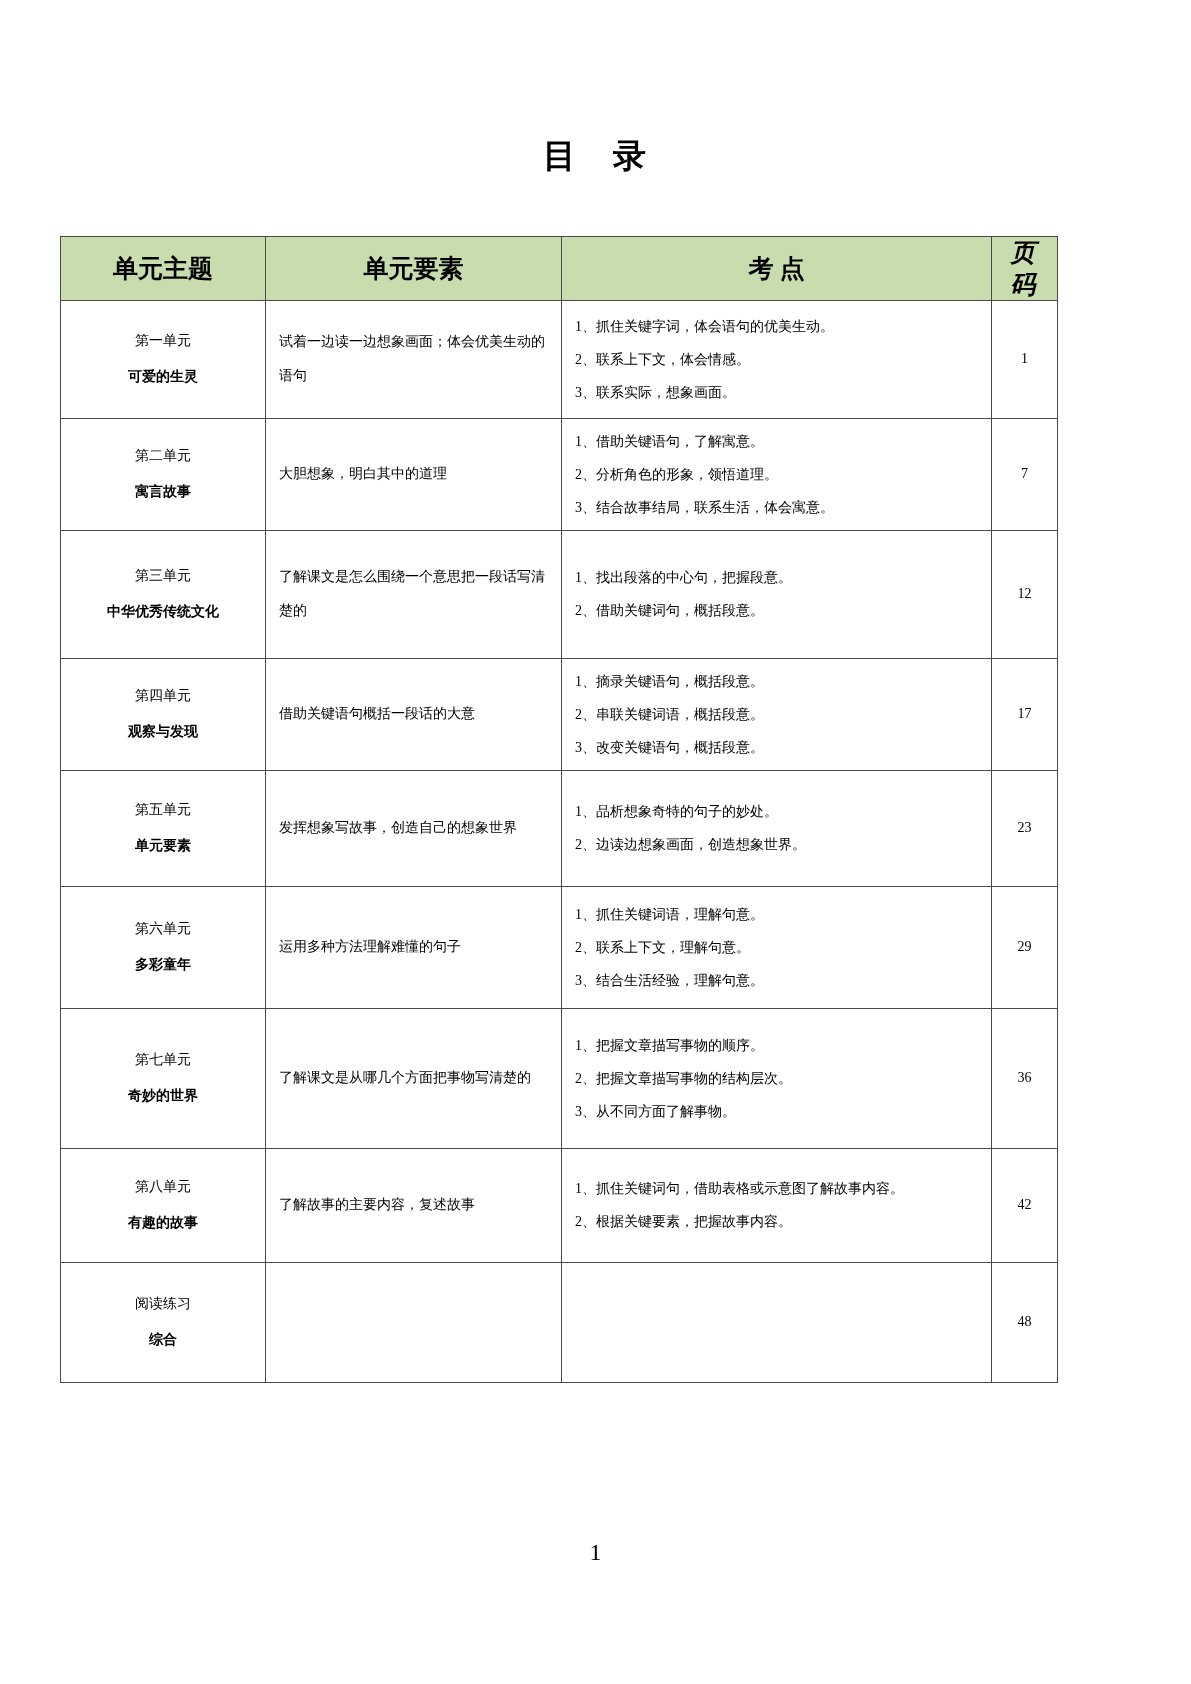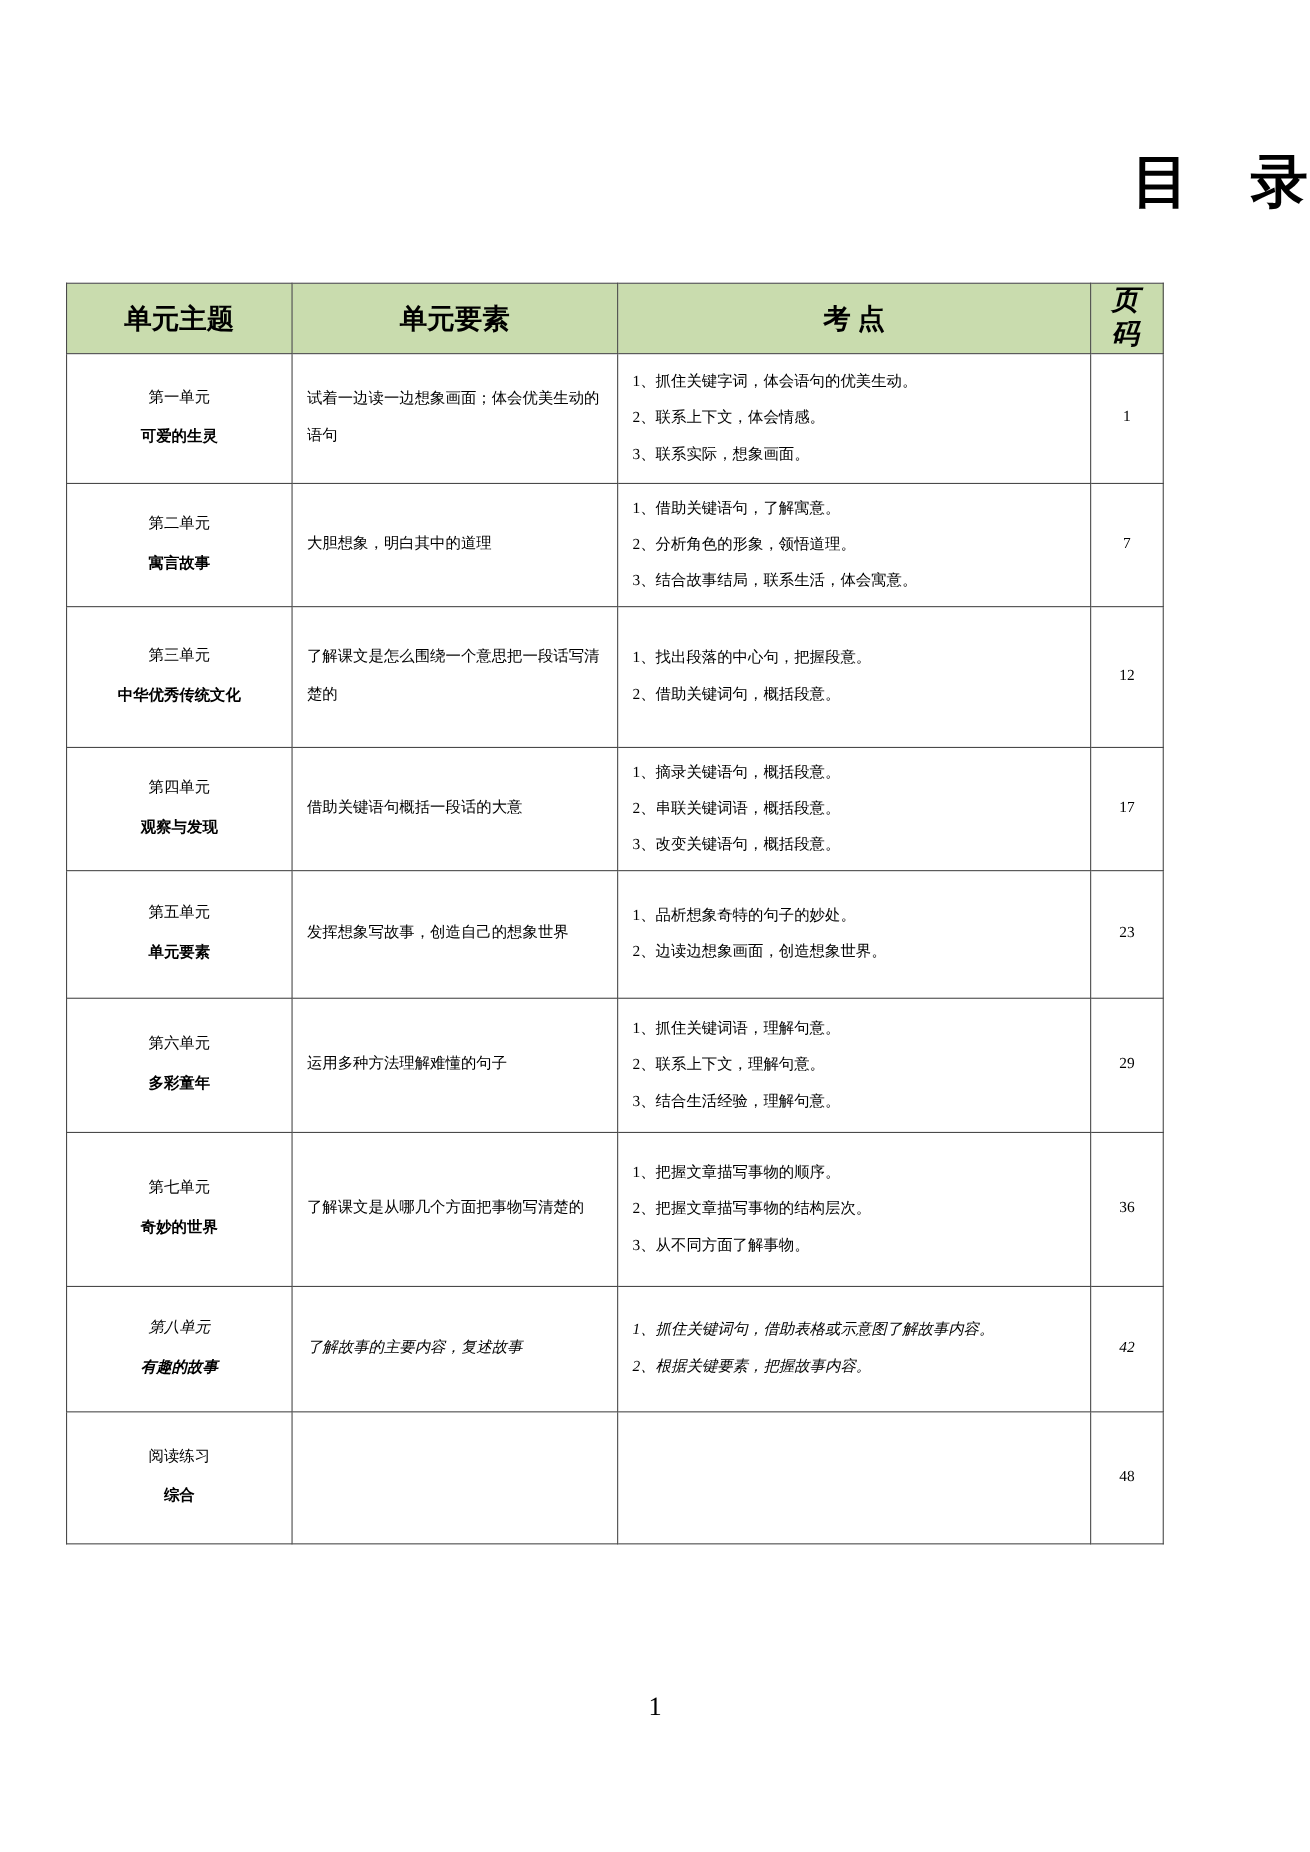--- a/index.html
+++ b/index.html
@@ -16,22 +16,22 @@
   .page {
     position: relative;
     width: 1191px;
     height: 1684px;
     margin: 0 auto;
     background: #ffffff;
     overflow: hidden;
   }
   .title {
     padding-top: 138px;
-    text-align: right;
-    font-size: 52px;
+    text-align: center;
+    font-size: 33px;
     font-weight: bold;
     letter-spacing: 2px;
     line-height: 1.1;
   }
   table.toc-table {
     border-collapse: collapse;
     table-layout: fixed;
     width: 997px;
     margin-left: 60px;
     margin-top: 62px;
@@ -77,21 +77,21 @@
     line-height: 33px;
   }
   .cell-page { text-align: center; }
   tr.r0 { height: 118px; }
   tr.r1 { height: 112px; }
   tr.r2 { height: 128px; }
   tr.r3 { height: 112px; }
   tr.r4 { height: 116px; margin-top: 16px; }
   tr.r5 { height: 122px; }
   tr.r6 { height: 140px; padding-left: 13px; }
-  tr.r7 { height: 114px; font-style: italic; }
+  tr.r7 { height: 114px; }
   tr.r8 { height: 120px; }
   .footer-num {
     position: absolute;
     bottom: 118px;
     left: 0;
     width: 100%;
     text-align: center;
     font-size: 24px;
   }
 </style>

